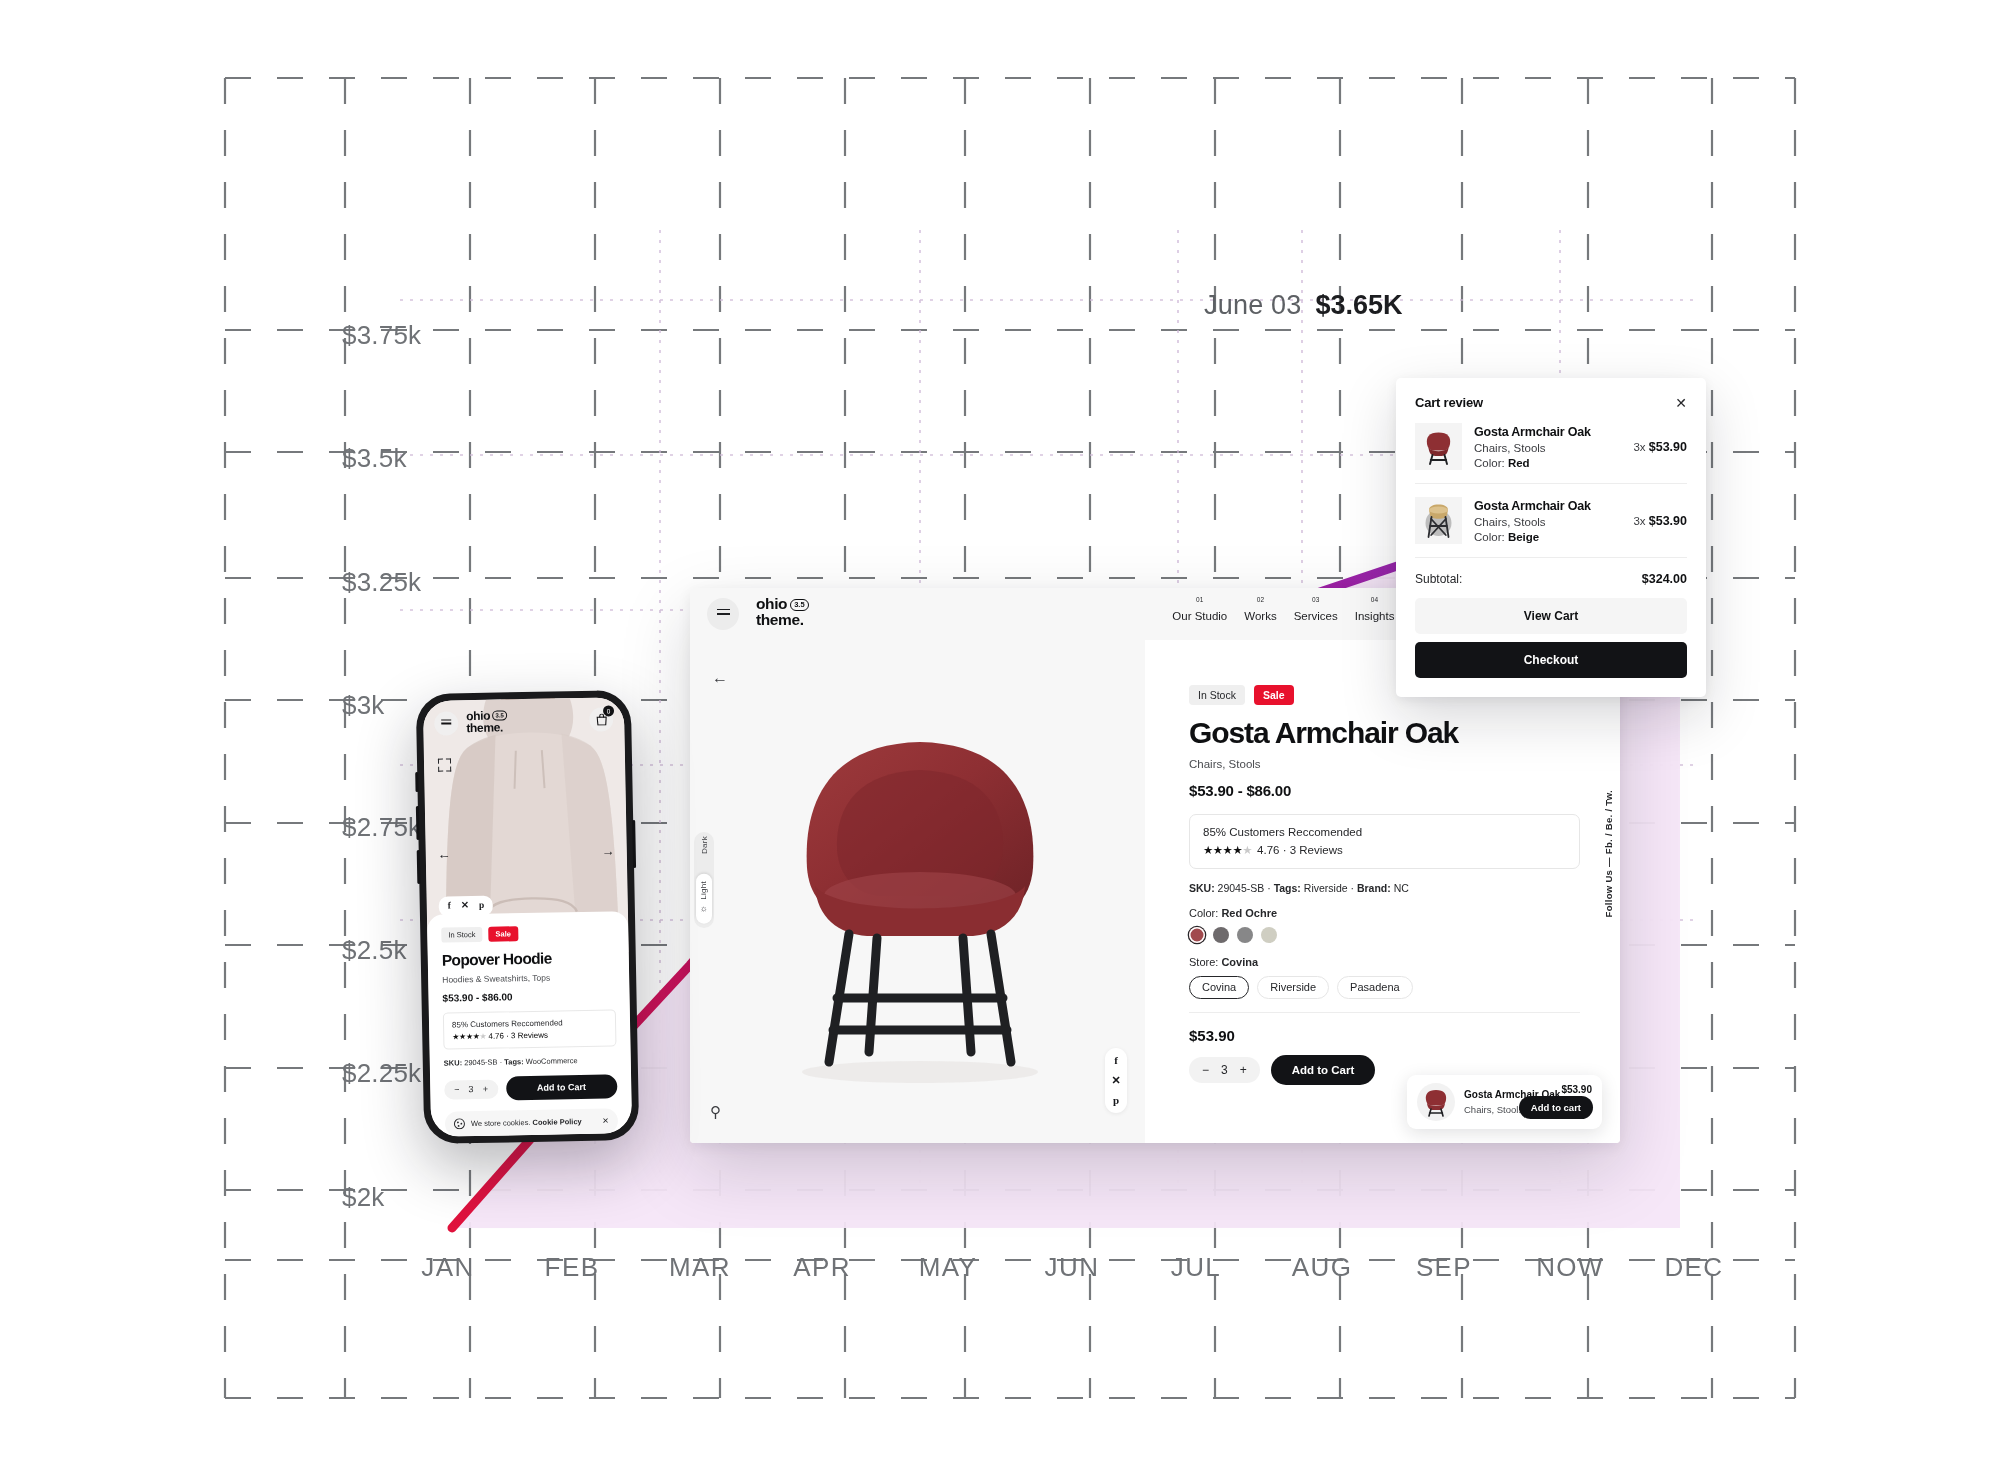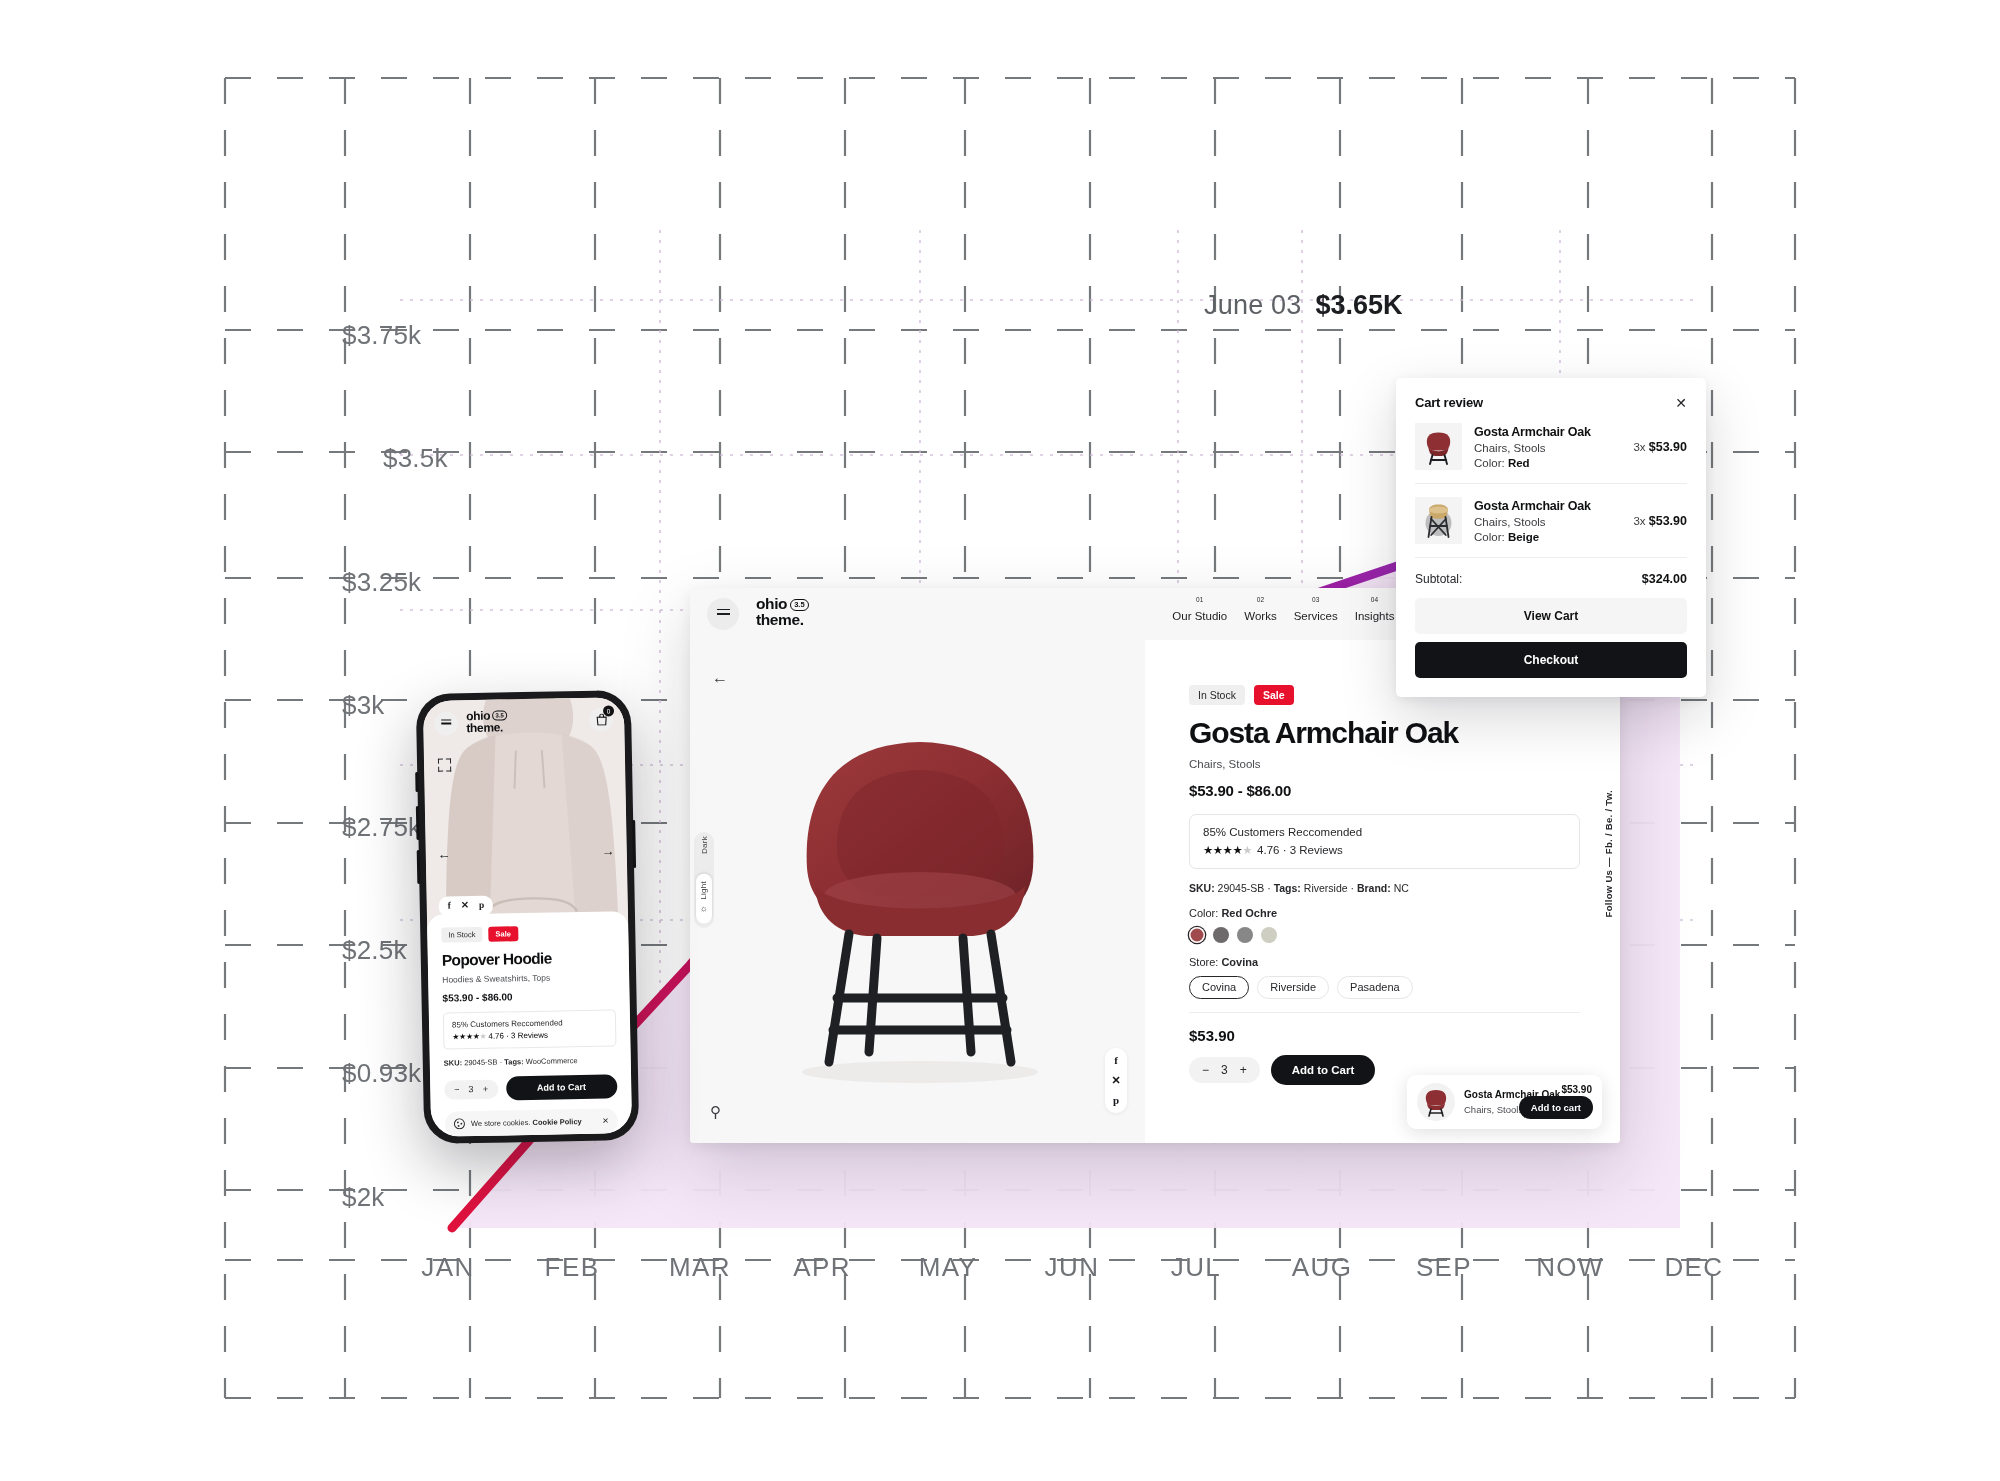--- a/index.html
+++ b/index.html
@@ -335,26 +335,26 @@
         <circle cx="1302" cy="598" r="15" fill="#ffffff"></circle>
         <circle cx="1302" cy="598" r="6.5" fill="#b4166f"></circle>
       </g>
     </svg>
 
     <div id="tooltip">
       <span>June 03</span><span class="tval">$3.65K</span>
     </div>
 
     <div class="ytick" style="left:342px; top:320px;">$3.75k</div>
-    <div class="ytick" style="left:342px; top:443px;margin-left:41px;">$3.5k</div>
+    <div class="ytick" style="left:342px; top:443px;">$3.5k</div>
     <div class="ytick" style="left:342px; top:567px;">$3.25k</div>
     <div class="ytick" style="left:342px; top:690px;">$3k</div>
     <div class="ytick" style="left:342px; top:812px;">$2.75k</div>
     <div class="ytick" style="left:342px; top:935px;">$2.5k</div>
-    <div class="ytick" style="left:342px; top:1058px;">$0.93k</div>
+    <div class="ytick" style="left:342px; top:1058px;">$2.25k</div>
     <div class="ytick" style="left:342px; top:1182px;">$2k</div>
 
     <div class="xtick" style="left:448px;  top:1252px;">JAN</div>
     <div class="xtick" style="left:572px;  top:1252px;">FEB</div>
     <div class="xtick" style="left:700px;  top:1252px;">MAR</div>
     <div class="xtick" style="left:822px;  top:1252px;">APR</div>
     <div class="xtick" style="left:948px;  top:1252px;">MAY</div>
     <div class="xtick" style="left:1072px; top:1252px;">JUN</div>
     <div class="xtick" style="left:1196px; top:1252px;">JUL</div>
     <div class="xtick" style="left:1322px; top:1252px;">AUG</div>

